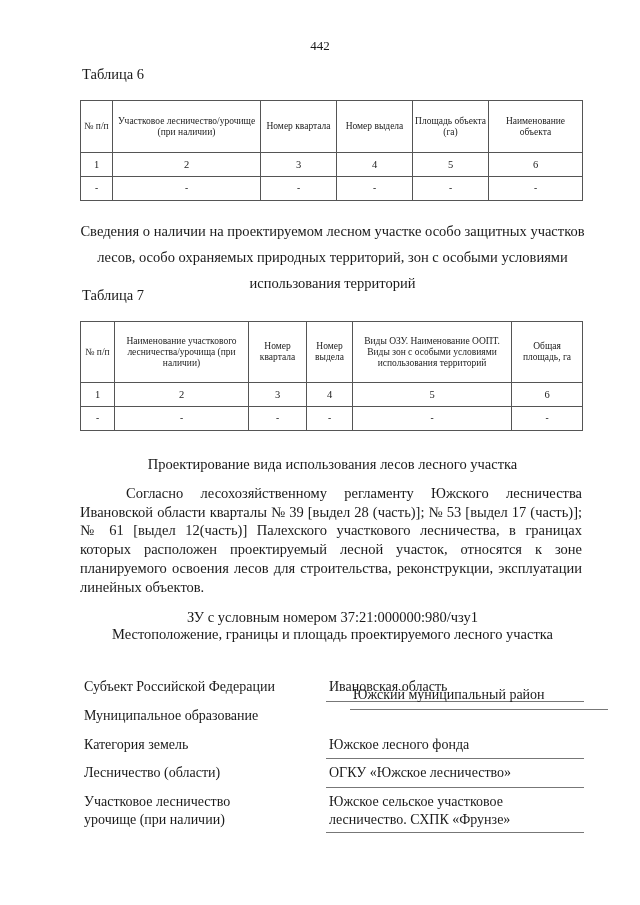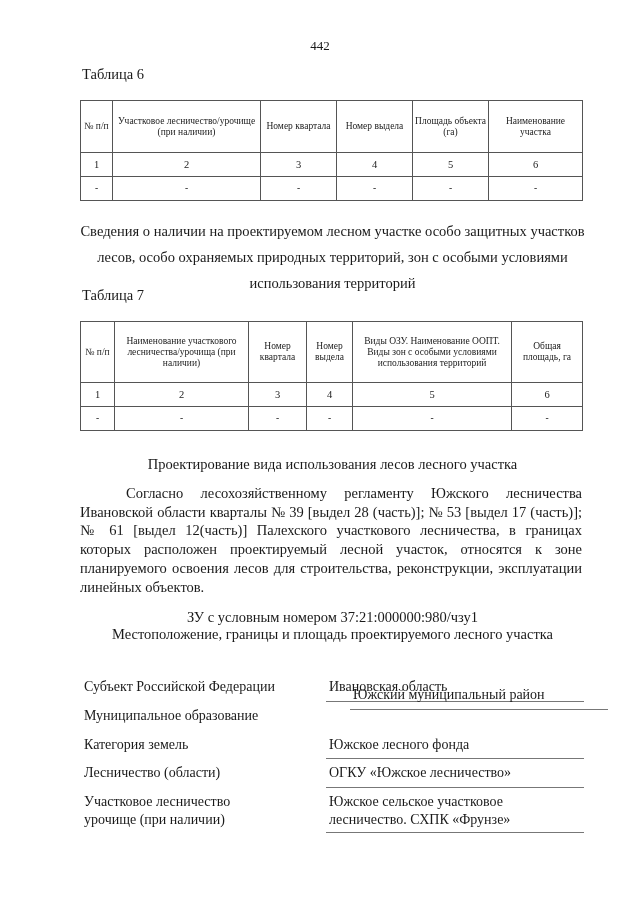--- a/index.html
+++ b/index.html
@@ -34,21 +34,21 @@
       <col style="width:76px">
       <col style="width:94px">
     </colgroup>
   <tbody>
       <tr style="height:52px;">
     <td>№ п/п</td>
     <td>Участковое лесничество/урочище (при наличии)</td>
     <td>Номер квартала</td>
     <td>Номер выдела</td>
     <td>Площадь объекта (га)</td>
-    <td>Наименование участка</td>
+    <td>Наименование объекта</td>
   </tr>
   <tr class="num" style="height:24px;">
     <td>1</td>
     <td>2</td>
     <td>3</td>
     <td>4</td>
     <td>5</td>
     <td>6</td>
   </tr>
   <tr style="height:24px;">

